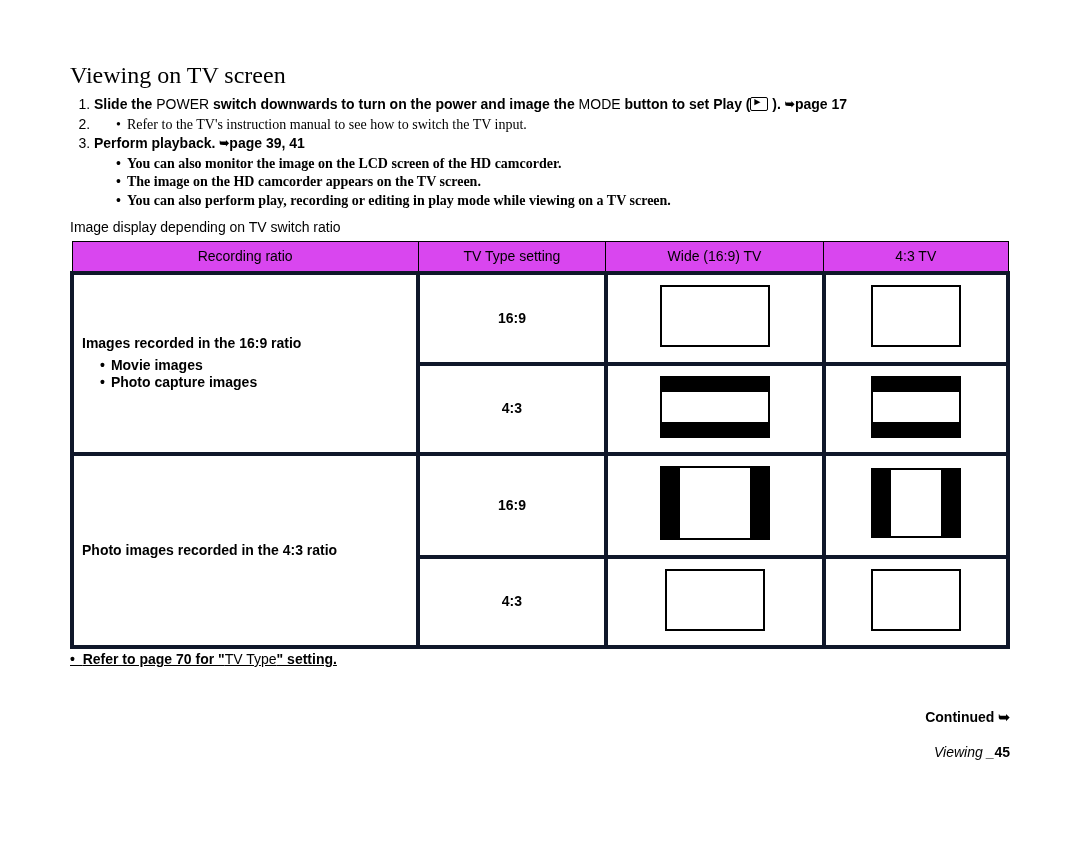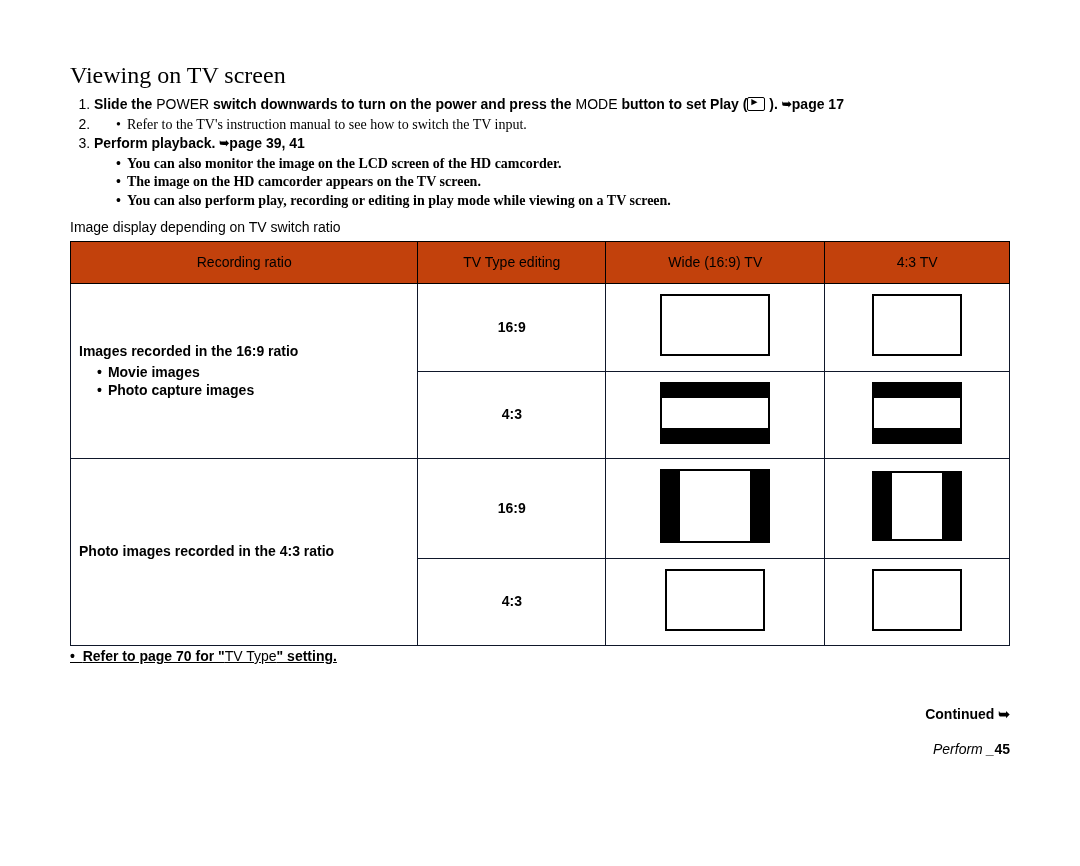--- a/index.html
+++ b/index.html
@@ -40,28 +40,28 @@
     left: 3px; top: -3px;
     font-size: 11px;
   }
   .arrow { font-size: 12px; vertical-align: 1px; }
   .caption { margin: 10px 0 4px 0; font-weight: normal; }
   table.ratio {
     width: 100%;
     border-collapse: collapse;
   }
   table.ratio th {
-    background: #c2410c;
+    background: #d946ef;
     font-weight: normal;
     text-align: center;
     border: 1px solid #000;
-    padding: 12px 4px;
+    padding: 6px 4px;
   }
   table.ratio td {
-    border: 1px solid #0f172a;
+    border: 4px solid #0f172a;
     padding: 10px 8px;
     vertical-align: middle;
   }
   .col-rec { width: 37%; font-weight: bold; }
   .col-rec ul { list-style: none; padding-left: 18px; margin: 4px 0 0 0; }
   .col-rec ul li::before { content: "•"; margin-right: 6px; }
   .col-tv { width: 20%; text-align: center; font-weight: bold; }
   .col-img { text-align: center; }
   .frame {
     display: inline-block;
@@ -89,21 +89,21 @@
   .pagefoot .pn { font-style: normal; font-weight: bold; }
 </style>
 </head>
 <body>
 
 <div class="title">Viewing on TV screen</div>
 
 <ol class="steps">
   <li>
     <span class="main">
-      <span>Slide the </span><span class="nonbold">POWER</span><span> switch downwards to turn on the power and press the </span><span class="nonbold">MODE</span><span> button to set Play (</span><span class="play-icon"></span><span> ). </span><span class="arrow">➥</span><span>page 17</span>
+      <span>Slide the </span><span class="nonbold">POWER</span><span> switch downwards to turn on the power and image the </span><span class="nonbold">MODE</span><span> button to set Play (</span><span class="play-icon"></span><span> ). </span><span class="arrow">➥</span><span>page 17</span>
     </span>
   </li>
   <li>
     <ul class="sub">
       <li class="nb">Refer to the TV's instruction manual to see how to switch the TV input.</li>
     </ul>
   </li>
   <li>
     <span class="main"><span>Perform playback. </span><span class="arrow">➥</span><span>page 39, 41</span></span>
     <ul class="sub">
@@ -113,21 +113,21 @@
     </ul>
   </li>
 </ol>
 
 <div class="caption">Image display depending on TV switch ratio</div>
 
 <table class="ratio">
   <tbody>
       <tr>
     <th>Recording ratio</th>
-    <th>TV Type editing</th>
+    <th>TV Type setting</th>
     <th>Wide (16:9) TV</th>
     <th>4:3 TV</th>
   </tr>
   <tr>
     <td class="col-rec" rowspan="2">
       <span>Images recorded in the 16:9 ratio</span>
       <ul>
         <li>Movie images</li>
         <li>Photo capture images</li>
       </ul>
@@ -157,14 +157,14 @@
 </tbody>
   </table>
 
 <div class="footnote">
   •&nbsp;&nbsp;<span>Refer to page 70 for "</span><span class="nonbold">TV Type</span><span>" setting.</span>
 </div>
 
 <div class="cont">Continued ➥</div>
 
 <div class="pagefoot">
-  <span>Perform _</span><span class="pn">45</span>
+  <span>Viewing _</span><span class="pn">45</span>
 </div>
 
 </body></html>

